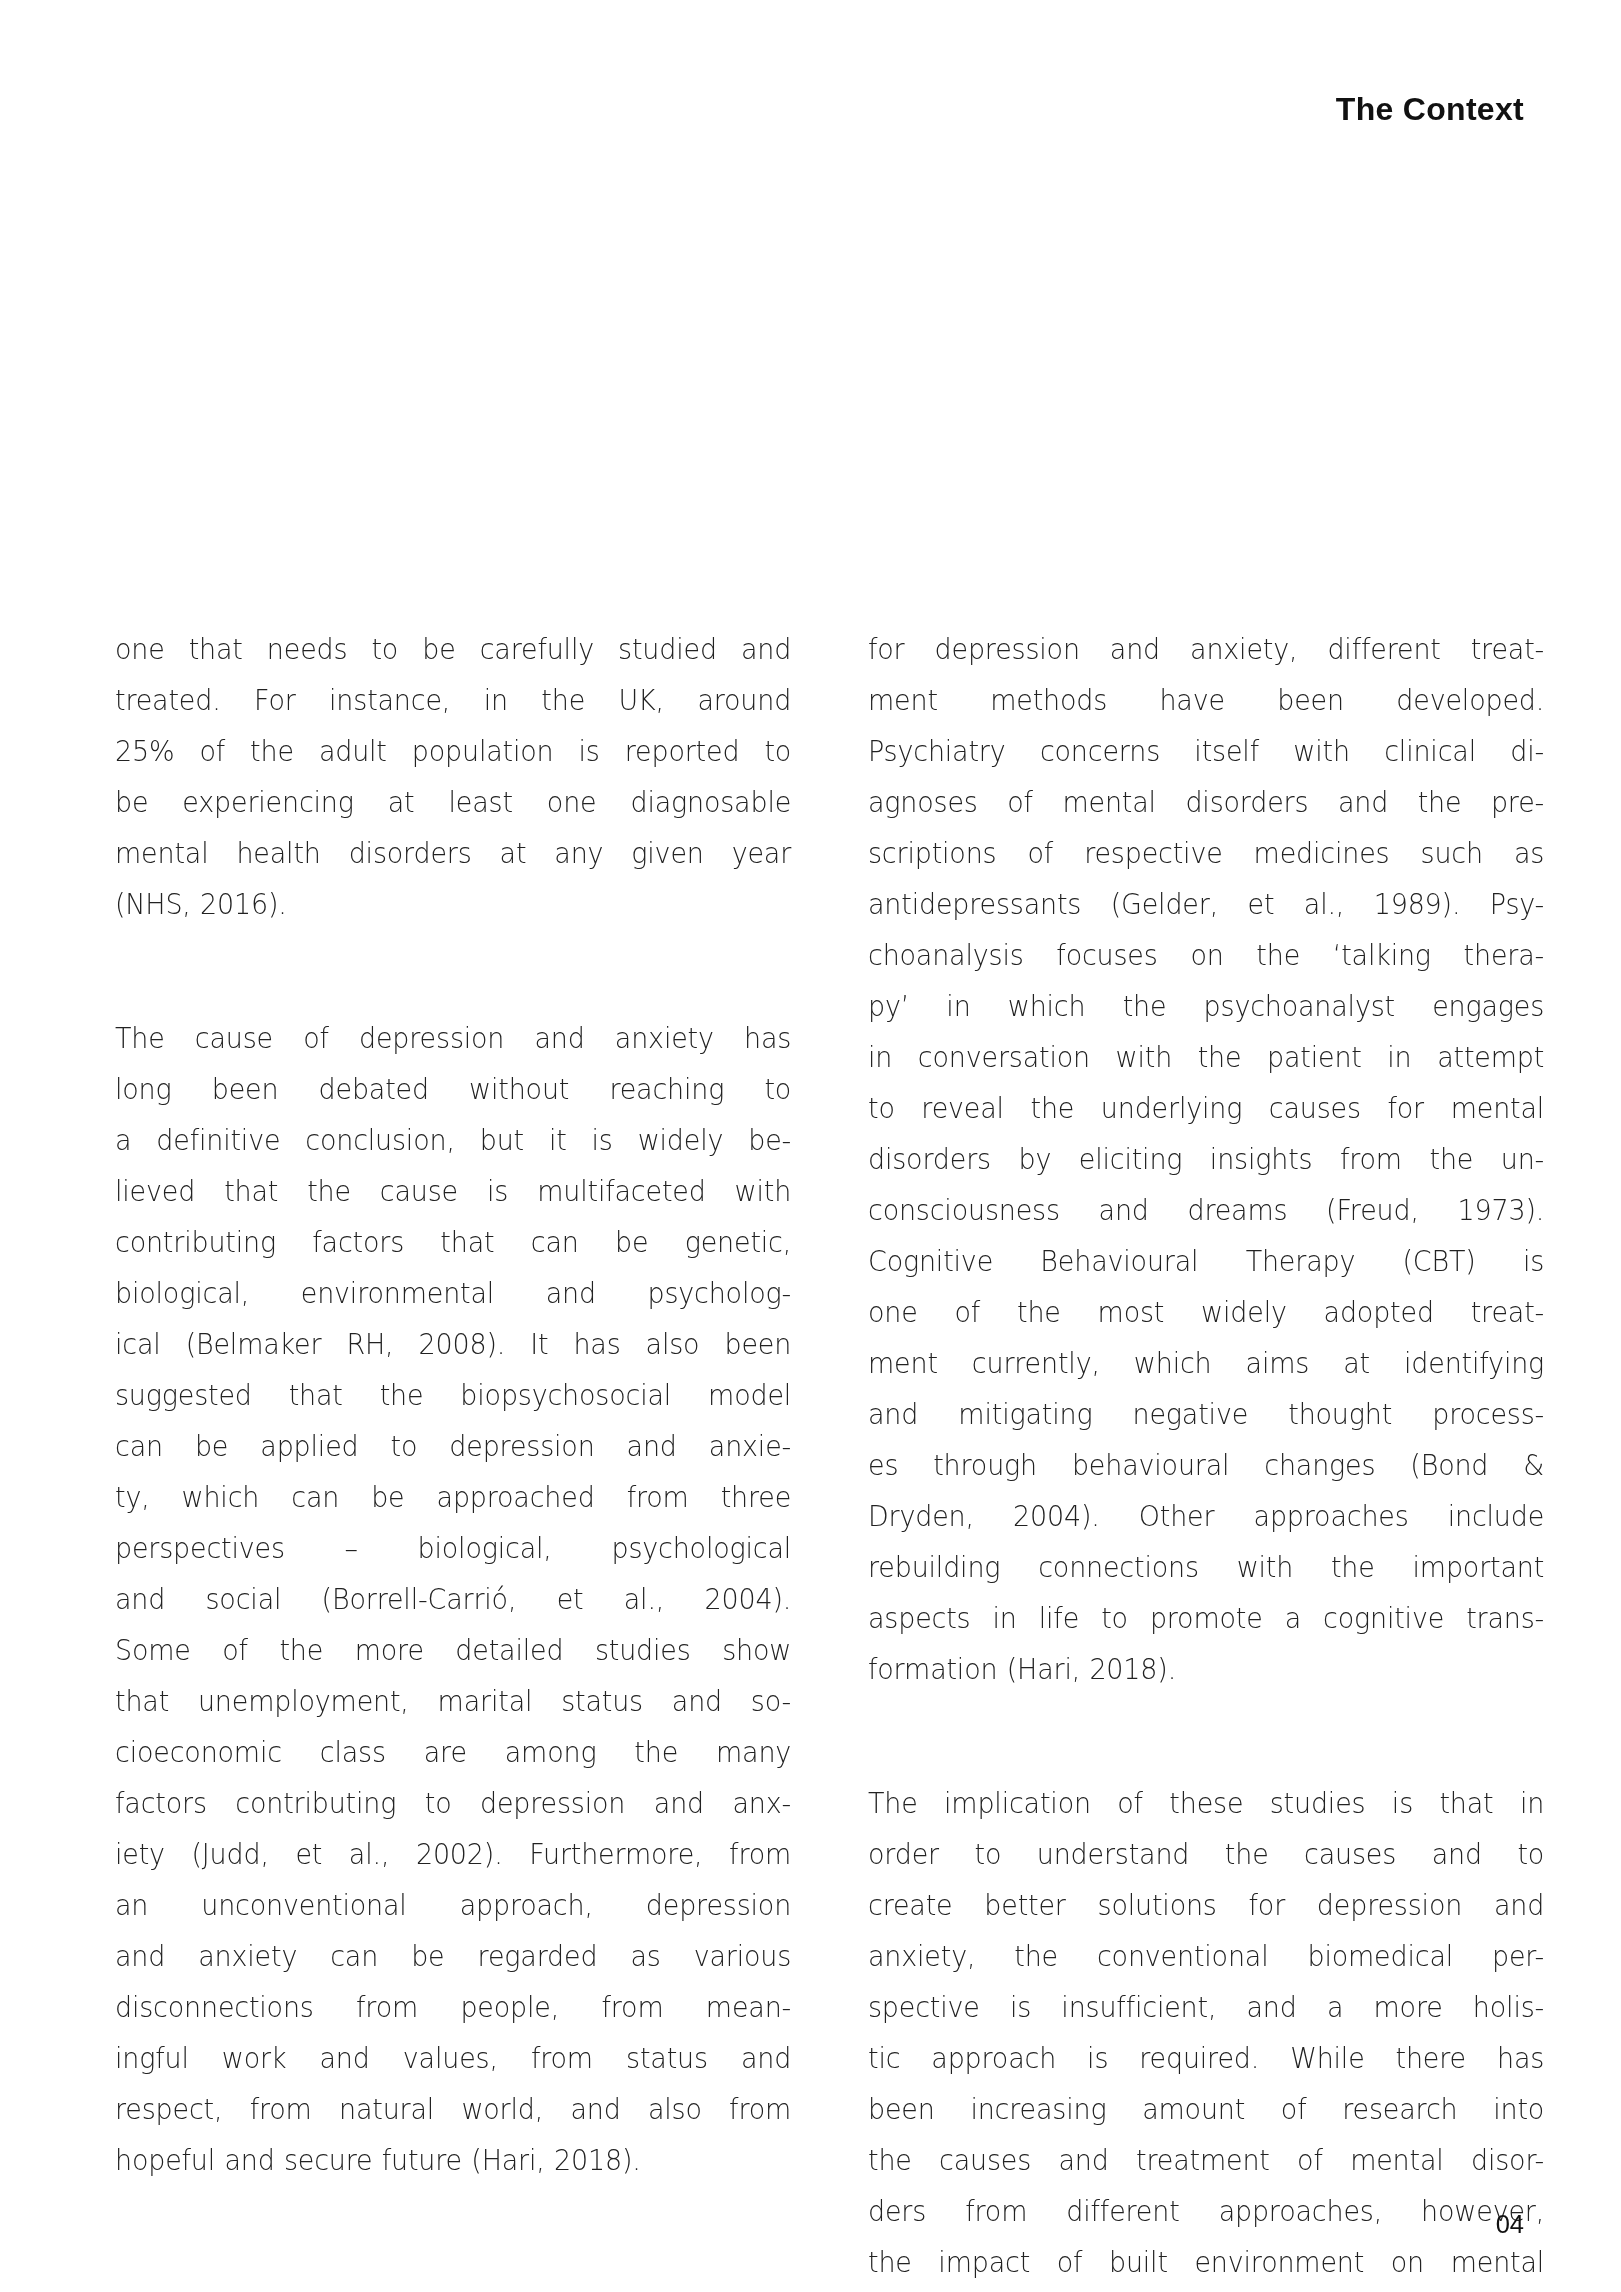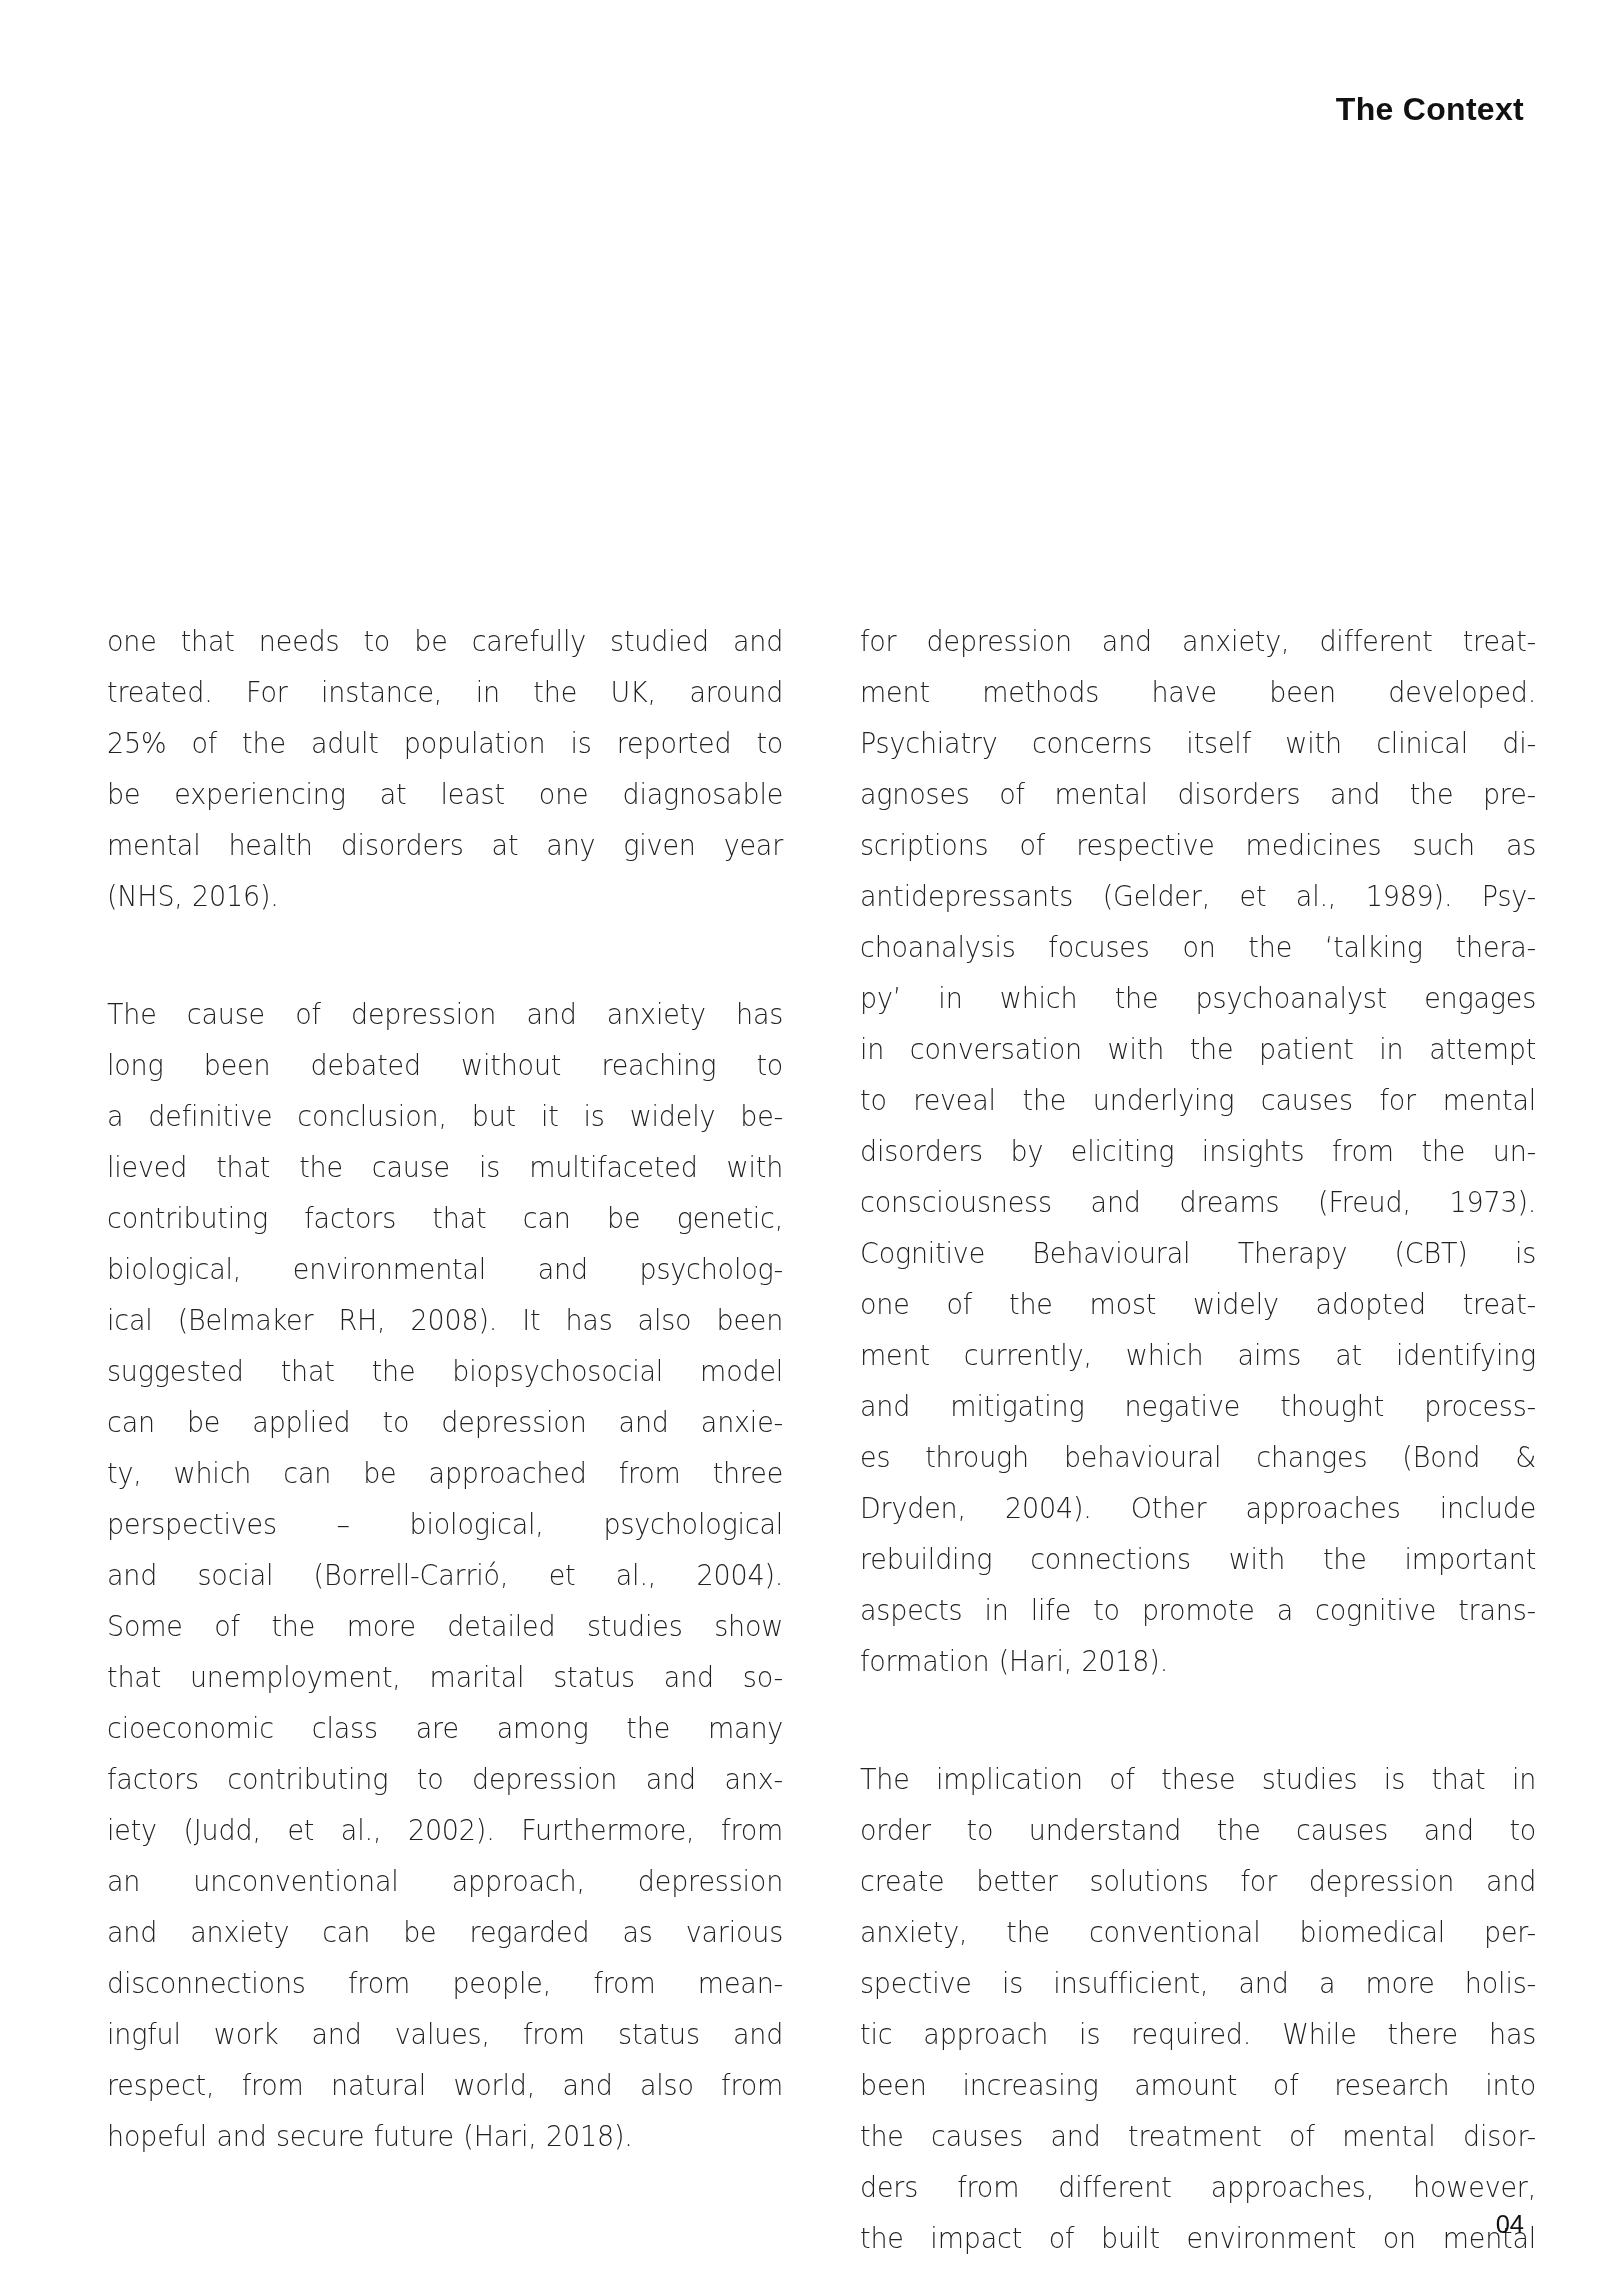--- a/index.html
+++ b/index.html
@@ -27,21 +27,21 @@
     line-height: 39px;
     text-align: right;
   }
   .column {
     position: absolute;
     top: 608px;
     width: 676px;
   }
   .col-left { left: 99px; }
   .col-right { left: 852px; }
-  .para { margin: 8px; padding: 0; }
+  .para { margin: 16px; padding: 0; }
   .line {
     display: block;
     height: 51px;
     line-height: 51px;
     font-size: 29px;
     font-weight: 300;
     color: #222222;
     text-align: justify;
     text-align-last: justify;
     white-space: nowrap;

